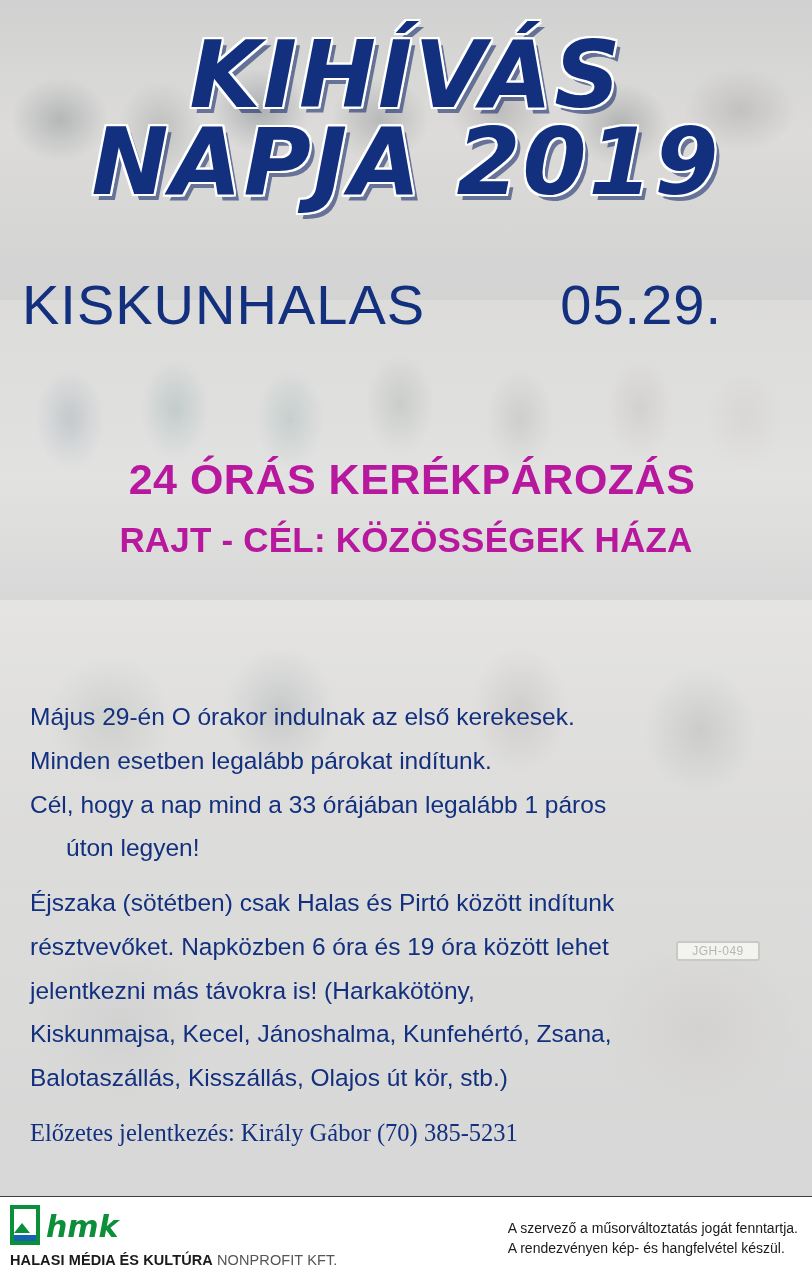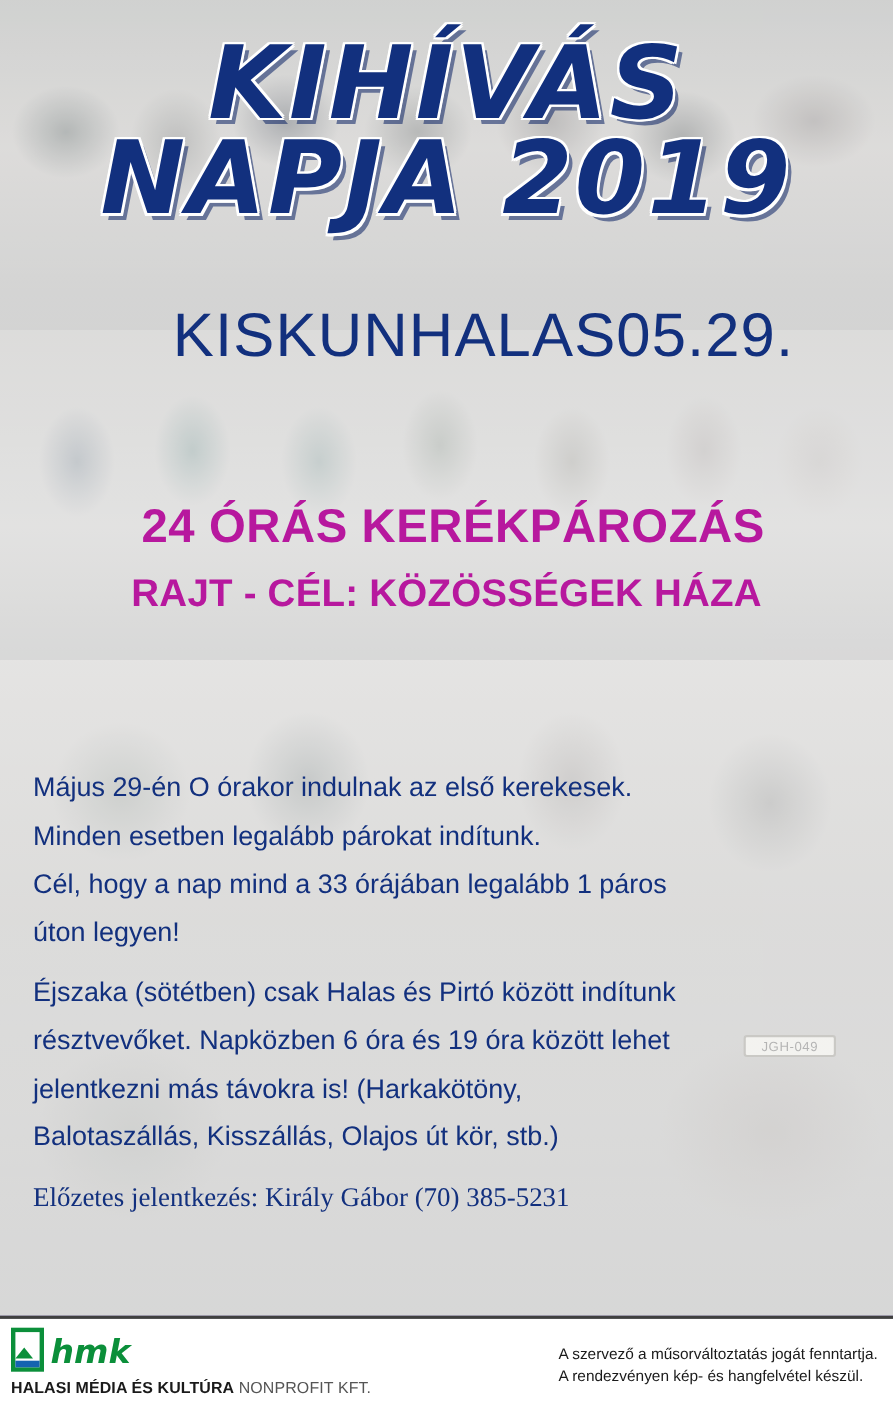--- a/index.html
+++ b/index.html
@@ -136,21 +136,21 @@
   .title-1 { font-size: 92px; }
   .title-2 { font-size: 92px; margin-top: 2px; }
 
   .subtitle {
     position: absolute;
     left: 0;
     top: 272px;
     width: 744px;
     padding: 0 22px;
     display: flex;
-    justify-content: flex-end;
+    justify-content: space-between;
     align-items: baseline;
     font-family: "Liberation Sans", sans-serif;
     font-weight: normal;
     font-size: 56px;
     letter-spacing: 1px;
     color: #12307e;
   }
 
   .magenta-block {
     position: absolute;
@@ -169,33 +169,33 @@
     position: absolute;
     left: 30px;
     top: 700px;
     width: 752px;
     color: #12307e;
     font-family: "Liberation Sans", sans-serif;
     font-size: 24.5px;
     line-height: 1.42;
   }
   .body-text p { margin: 0 0 9px 0; }
-  .body-text p.gap { margin-bottom: 20px; }
+  .body-text p.gap { margin-bottom: 20px; margin-left: 36px; }
   .body-text p.para { margin-bottom: 0; }
   .body-text .lastline { margin-top: 20px; font-family: Liberation Serif, serif; }
 
   
   .footer {
     position: absolute;
     left: 0;
     bottom: 0;
     width: 812px;
     height: 84px;
     background: #ffffff;
-    border-top: 3px solid #404040;
+    border-top: 1px solid #404040;
   }
   .logo-wrap {
     position: absolute;
     left: 10px;
     top: 6px;
     display: flex;
     flex-direction: column;
     align-items: flex-start;
   }
   .logo-mark {
@@ -255,20 +255,21 @@
     </div>
 
     <div class="body-text">
       <p>Május 29-én O órakor indulnak az első kerekesek.</p>
       <p>Minden esetben legalább párokat indítunk.</p>
       <p>Cél, hogy a nap mind a 33 órájában legalább 1 páros</p>
       <p class="gap">úton legyen!</p>
       <p>Éjszaka (sötétben) csak Halas és Pirtó között indítunk</p>
       <p>résztvevőket. Napközben 6 óra és 19 óra között lehet</p>
       <p>jelentkezni más távokra is! (Harkakötöny,</p>
+      <p>Kiskunmajsa, Kecel, Jánoshalma, Kunfehértó, Zsana,</p>
       <p class="para">Balotaszállás, Kisszállás, Olajos út kör, stb.)</p>
       <p class="lastline">Előzetes jelentkezés: Király Gábor (70) 385-5231</p>
     </div>
 
   </div>
 
   <div class="footer">
 
     <div class="logo-wrap">
       <div class="logo-mark">

